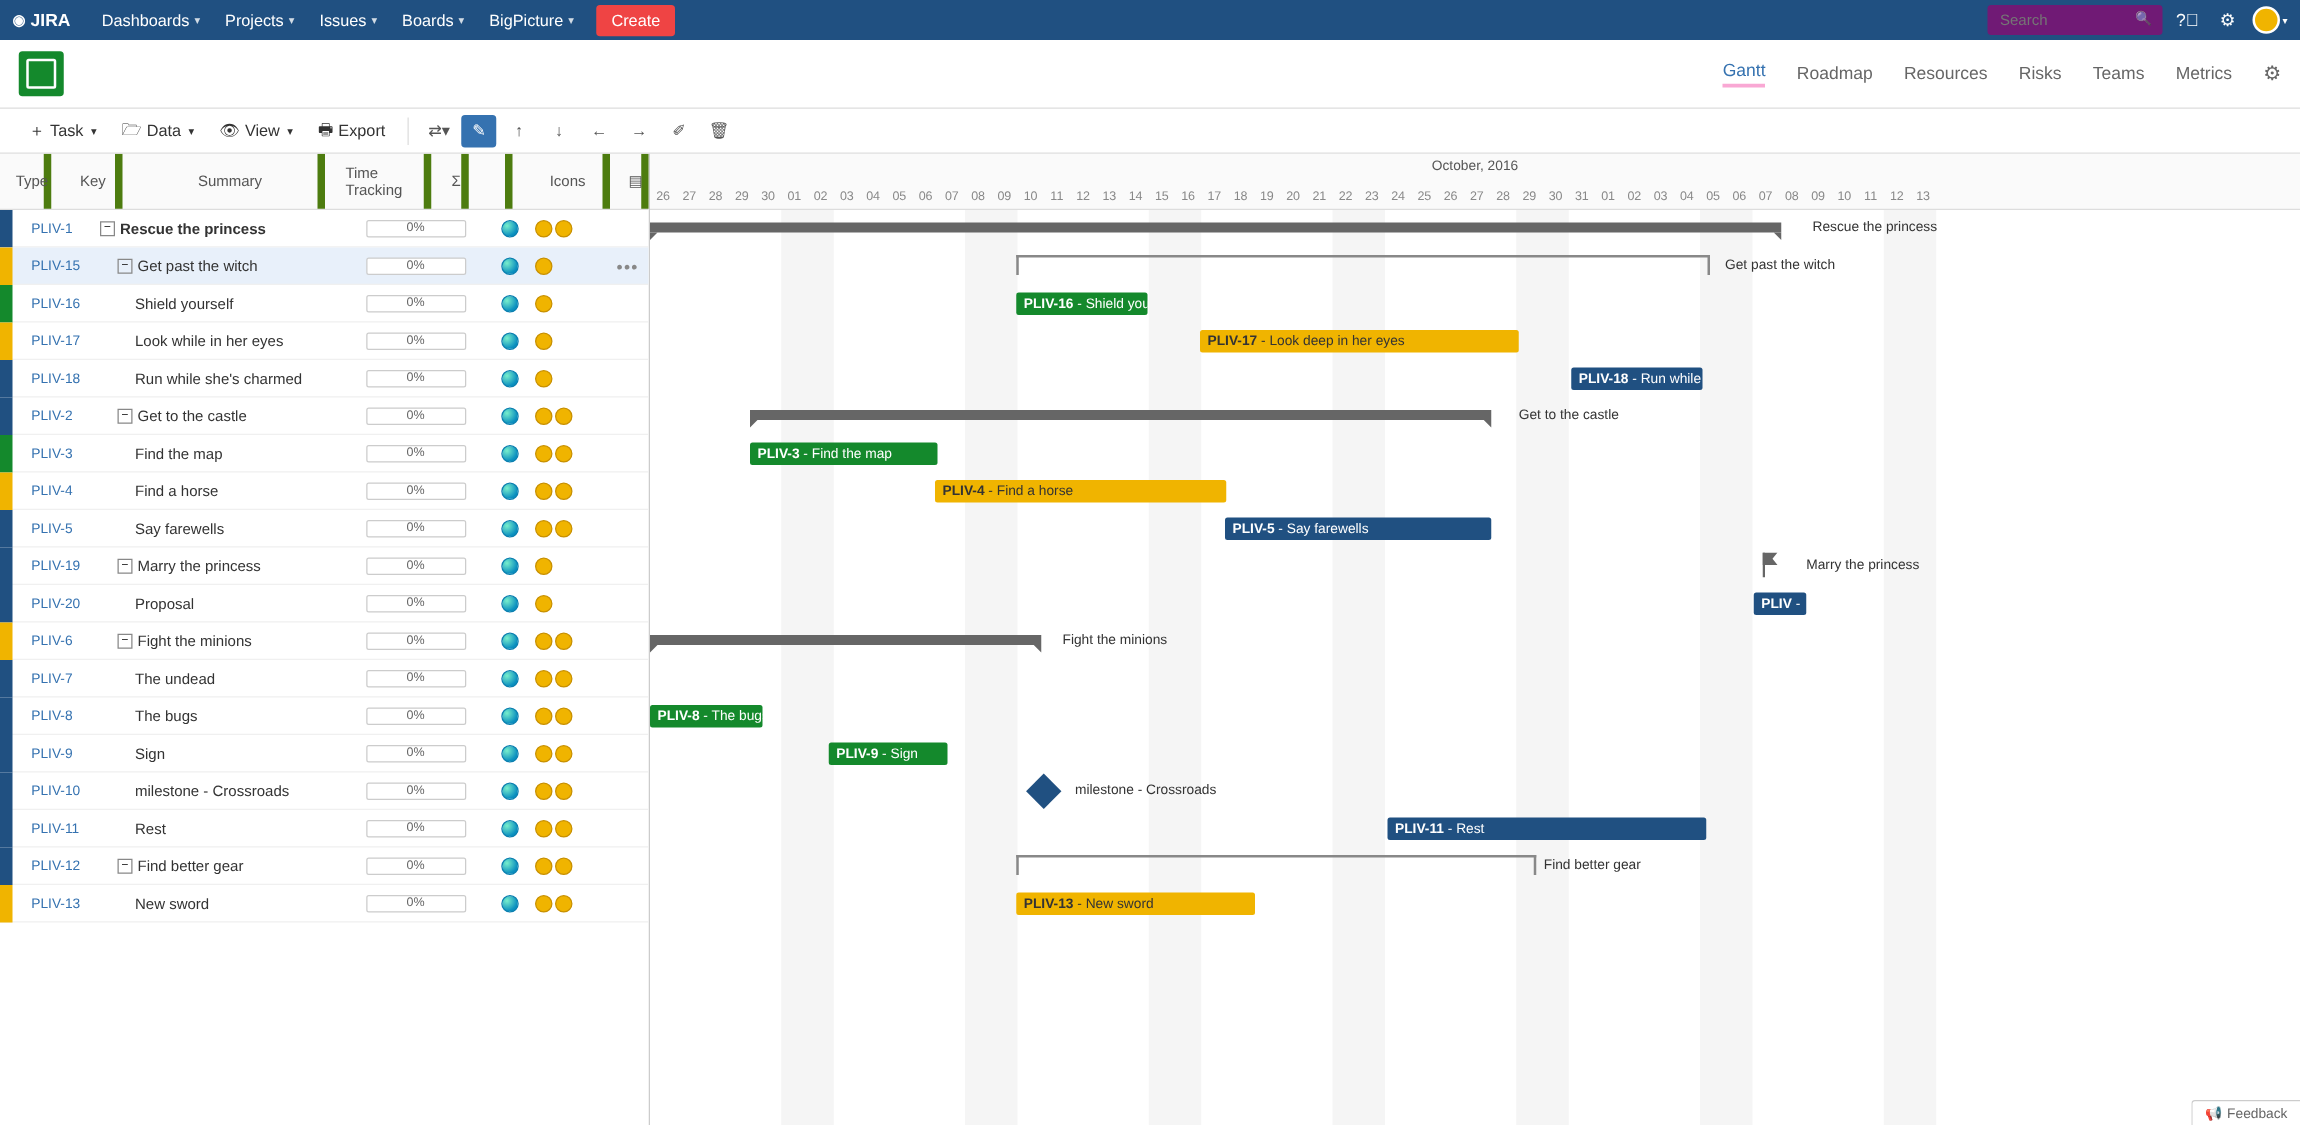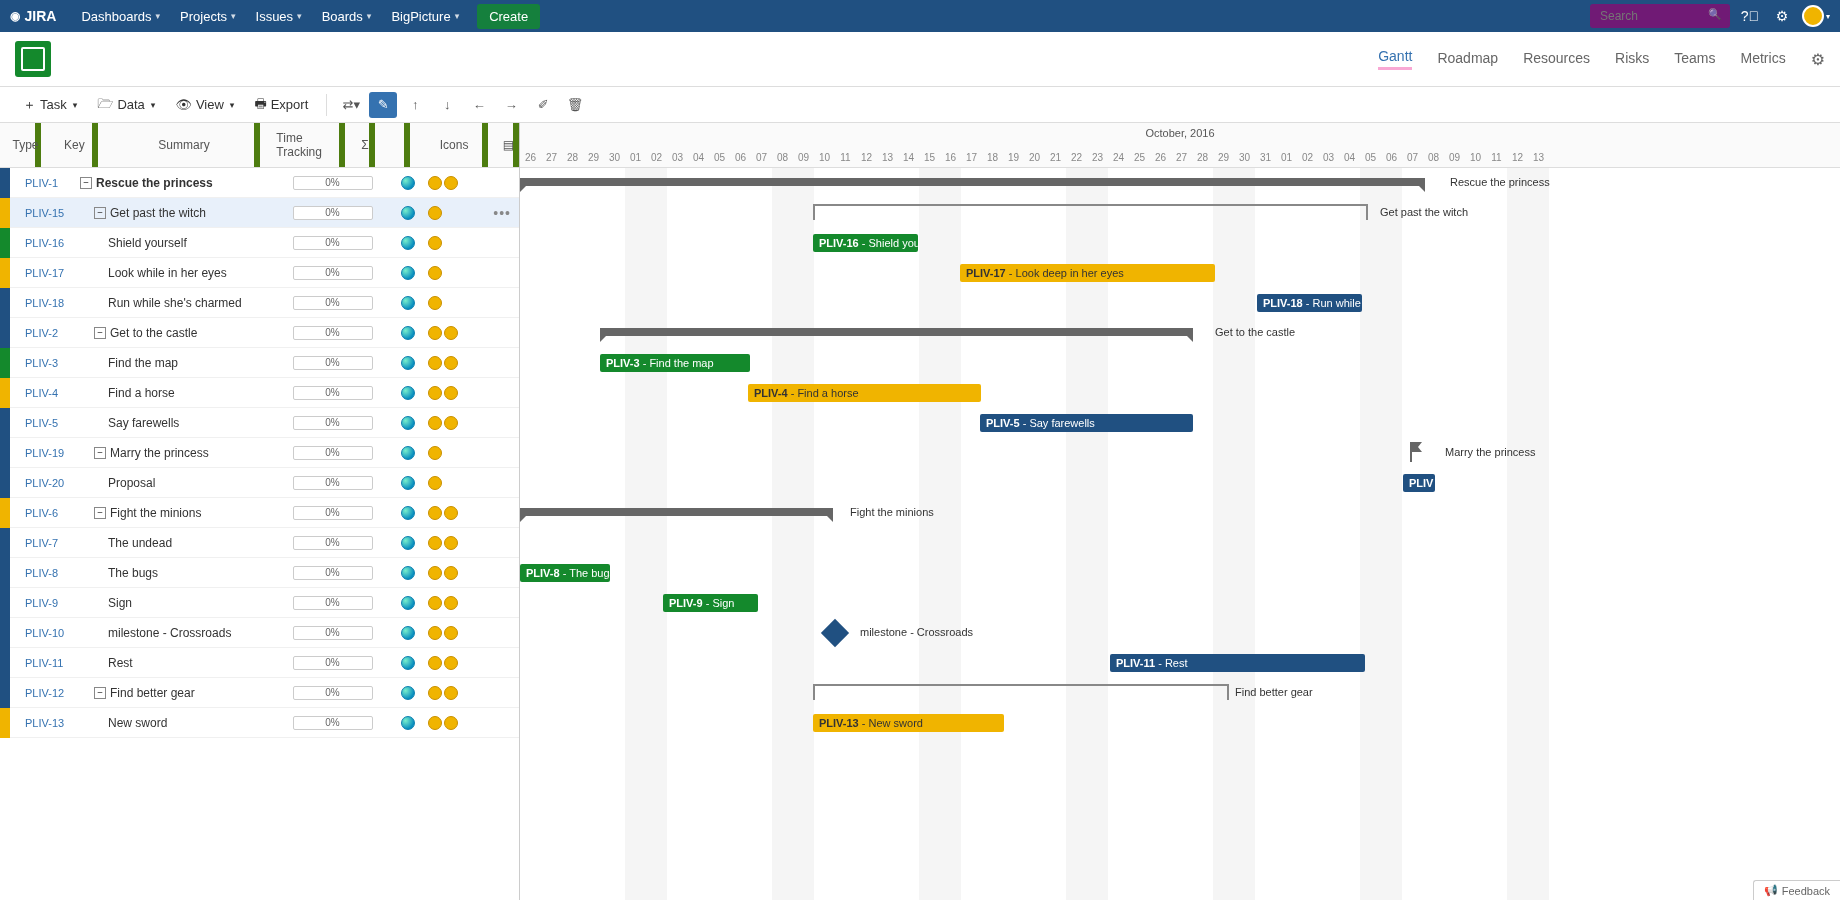--- a/index.html
+++ b/index.html
@@ -3,21 +3,21 @@
 <meta charset="utf-8">
 <style>
 * { margin:0; padding:0; box-sizing:border-box; font-family:-apple-system,BlinkMacSystemFont,"Segoe UI",Arial,sans-serif; }
 body { font-size:12px; color:#333; background:#fff; overflow:hidden; }
 .topnav { background:#205081; height:32px; display:flex; align-items:center; padding:0 10px; color:#fff; }
 .logo { font-weight:bold; font-size:14px; display:flex; align-items:center; margin-right:15px; }
 .logo::before { content:"◉"; margin-right:4px; font-size:12px; }
 .nav-links { display:flex; gap:0; }
 .nav-item { padding:0 10px; height:32px; display:flex; align-items:center; cursor:pointer; font-size:13px; }
 .nav-item::after { content:"▾"; font-size:9px; margin-left:4px; opacity:.8; }
-.create-btn { background:#15803d; padding:5px 12px; border-radius:3px; margin-left:8px; font-size:13px; cursor:pointer; }
+.create-btn { background:#ef4444; padding:5px 12px; border-radius:3px; margin-left:8px; font-size:13px; cursor:pointer; }
 .nav-right { margin-left:auto; display:flex; align-items:center; gap:8px; }
 .search-box { background:#701a75; border:none; padding:5px 30px 5px 10px; color:#fff; width:140px; border-radius:3px; font-size:12px; }
 .search-wrap { position:relative; }
 .search-wrap::after { content:"🔍"; position:absolute; right:8px; top:4px; font-size:11px; opacity:.7; }
 .nav-icon { width:24px; height:24px; display:flex; align-items:center; justify-content:center; cursor:pointer; font-size:14px; }
 .avatar-circle { width:22px; height:22px; border-radius:50%; background:#f0b400; border:2px solid #fff; }
 .avatar-wrap::after { content:"▾"; font-size:8px; margin-left:2px; }
 .avatar-wrap { display:flex; align-items:center; }
 
 .header { height:55px; display:flex; align-items:center; padding:0 15px; border-bottom:1px solid #ddd; }
@@ -628,21 +628,21 @@
           <div class="bar blue" style="left:460px;width:213px"><b>PLIV-5</b>&nbsp;- Say farewells</div>
         </div>
         <div class="grow">
           <div style="position:absolute;left:890px;top:4px;"><svg width="16" height="20">
               <path d="M0 0 L12 0 L8 5 L12 10 L0 10 Z" fill="#666"></path>
               <rect x="0" y="0" width="2" height="20" fill="#666"></rect>
             </svg></div>
           <div class="label-right" style="left:925px">Marry the princess</div>
         </div>
         <div class="grow">
-          <div class="bar blue" style="left:883px;width:32px"><b>PLIV</b>&nbsp;- </div>
+          <div class="bar blue" style="left:883px;width:42px"><b>PLIV</b>&nbsp;- </div>
         </div>
         <div class="grow">
           <div class="summary-bar" style="left:0px;width:313px"></div>
           <div class="label-right" style="left:330px">Fight the minions</div>
         </div>
         <div class="grow"></div>
         <div class="grow">
           <div class="bar green" style="left:0px;width:90px"><b>PLIV-8</b>&nbsp;- The bugs</div>
         </div>
         <div class="grow">

